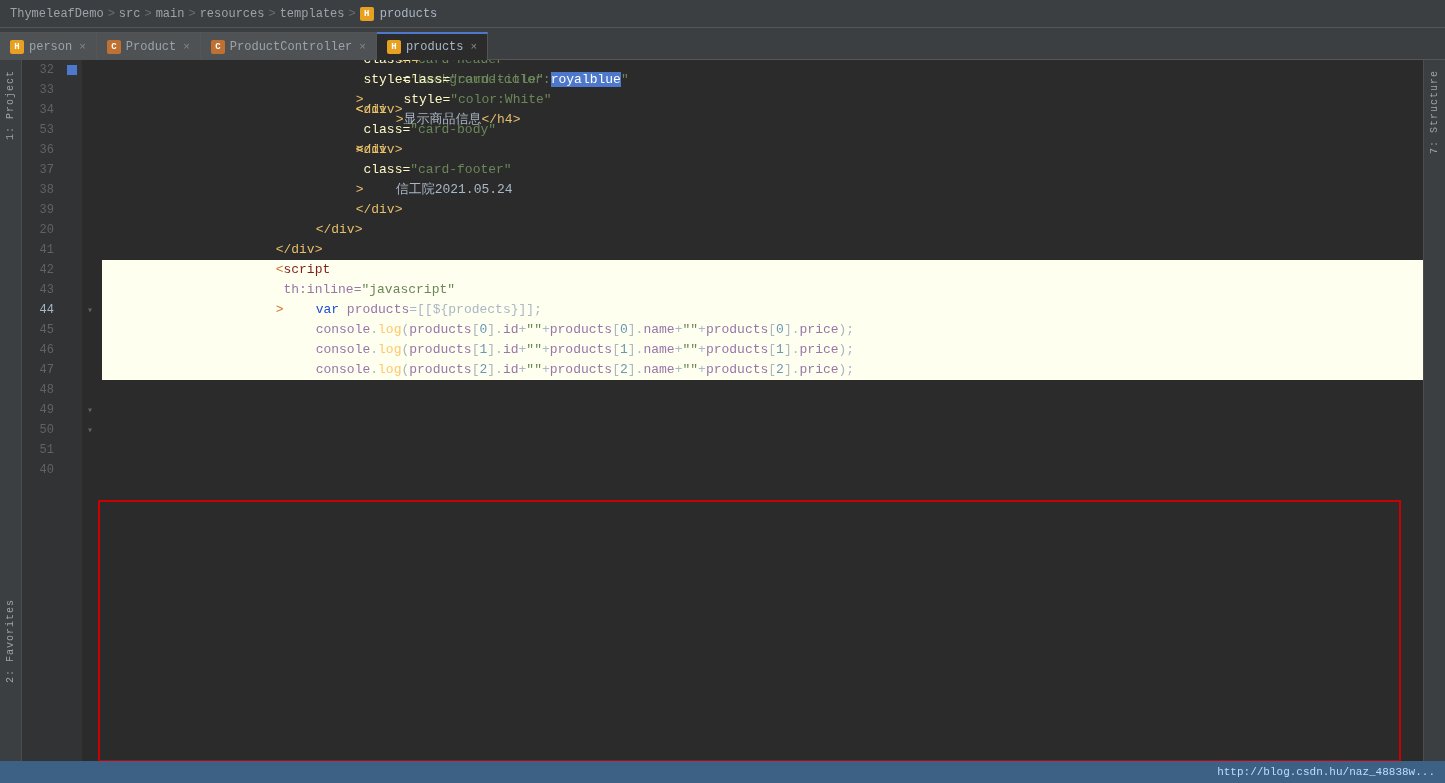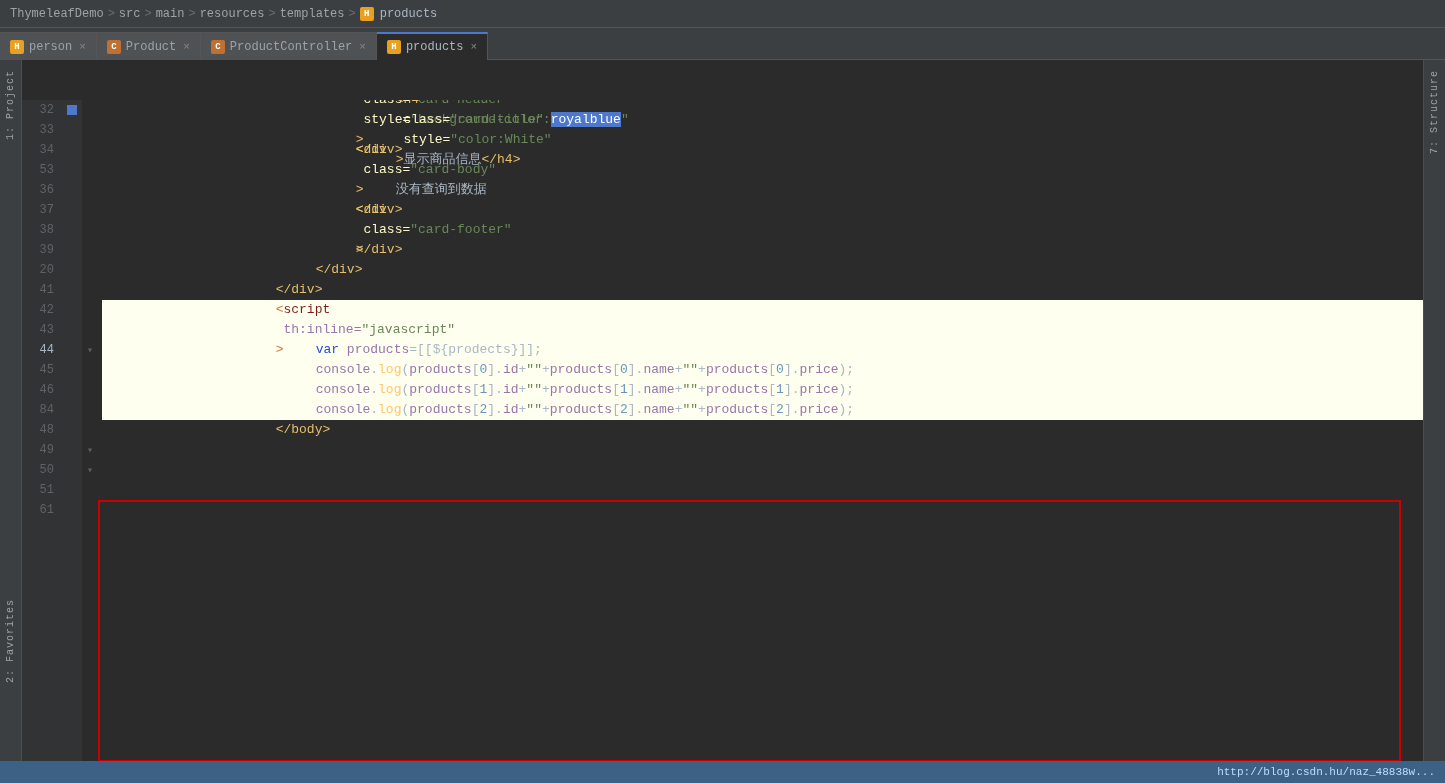--- a/index.html
+++ b/index.html
@@ -110,21 +110,20 @@
       display: flex;
       flex: 1;
       overflow: hidden;
     }
 
     
     .lines-container {
       flex: 1;
       overflow-y: auto;
       display: flex;
-      margin-top: 40px;
     }
     .line-numbers {
       background: #313335;
       padding: 0 8px;
       text-align: right;
       color: #606366;
       font-size: 12px;
       line-height: 20px;
       user-select: none;
       min-width: 40px;
@@ -311,26 +310,26 @@
         <div class="line-number">37</div>
         <div class="line-number">38</div>
         <div class="line-number">39</div>
         <div class="line-number">20</div>
         <div class="line-number">41</div>
         <div class="line-number">42</div>
         <div class="line-number">43</div>
         <div class="line-number current">44</div>
         <div class="line-number">45</div>
         <div class="line-number">46</div>
-        <div class="line-number">84</div>
+        <div class="line-number">47</div>
         <div class="line-number">48</div>
         <div class="line-number">49</div>
         <div class="line-number">50</div>
         <div class="line-number">51</div>
-        <div class="line-number">61</div>
+        <div class="line-number">40</div>
       </div>
 
       <div class="gutter">
         <div class="gutter-item">
             <span class="bookmark-square"></span>
           </div>
         <div class="gutter-item"></div>
         <div class="gutter-item"></div>
         <div class="gutter-item"></div>
         <div class="gutter-item"></div>
@@ -403,40 +402,40 @@
         </div>
 
         <div class="code-line">
           <span style="margin-left:160px;">
             <span class="tag">&lt;</span><span class="tag-name">div</span>
             <span class="attr-name"> class=</span><span class="attr-value">"card-body"</span>
             <span class="tag">&gt;</span>
           </span>
         </div>
 
-        <div class="code-line">
-          <span style="margin-left:200px;">
-            <span class="cn-text">没有查询到数据</span>
-          </span>
-        </div>
 
         <div class="code-line">
           <span style="margin-left:160px;">
             <span class="tag">&lt;/</span><span class="tag-name">div</span><span class="tag">&gt;</span>
           </span>
         </div>
 
         <div class="code-line">
           <span style="margin-left:160px;">
             <span class="tag">&lt;</span><span class="tag-name">div</span>
             <span class="attr-name"> class=</span><span class="attr-value">"card-footer"</span>
             <span class="tag">&gt;</span>
           </span>
         </div>
 
+        <div class="code-line">
+          <span style="margin-left:200px;">
+            <span class="cn-text">信工院2021.05.24</span>
+          </span>
+        </div>
 
         <div class="code-line">
           <span style="margin-left:160px;">
             <span class="tag">&lt;/</span><span class="tag-name">div</span><span class="tag">&gt;</span>
           </span>
         </div>
 
         <div class="code-line">
           <span style="margin-left:120px;">
             <span class="tag">&lt;/</span><span class="tag-name">div</span><span class="tag">&gt;</span>
@@ -478,25 +477,20 @@
           </span>
         </div>
 
         <div class="code-line" style="background: #fffff0; min-width: 1100px;">
           <span style="margin-left:120px;">
             <span style="color:#9876aa;">console</span><span style="color:#a9b7c6;">.</span><span style="color:#ffc66d;">log</span><span style="color:#a9b7c6;">(</span><span style="color:#9876aa;">products</span><span style="color:#a9b7c6;">[</span><span style="color:#6897bb;">2</span><span style="color:#a9b7c6;">].</span><span style="color:#9876aa;">id</span><span style="color:#a9b7c6;">+</span><span style="color:#6a8759;">""</span><span style="color:#a9b7c6;">+</span><span style="color:#9876aa;">products</span><span style="color:#a9b7c6;">[</span><span style="color:#6897bb;">2</span><span style="color:#a9b7c6;">].</span><span style="color:#9876aa;">name</span><span style="color:#a9b7c6;">+</span><span style="color:#6a8759;">""</span><span style="color:#a9b7c6;">+</span><span style="color:#9876aa;">products</span><span style="color:#a9b7c6;">[</span><span style="color:#6897bb;">2</span><span style="color:#a9b7c6;">].</span><span style="color:#9876aa;">price</span><span style="color:#a9b7c6;">);</span>
           </span>
         </div>
 
 
-        <div class="code-line" style="min-width: 1100px;">
-          <span style="margin-left:80px;">
-            <span class="tag">&lt;/</span><span class="tag-name">body</span><span class="tag">&gt;</span>
-          </span>
-        </div>
 
 
         <div class="code-line" style="min-width: 1100px;">
         </div>
 
       </div>
     </div>
 
     <div style="
       position: absolute;

